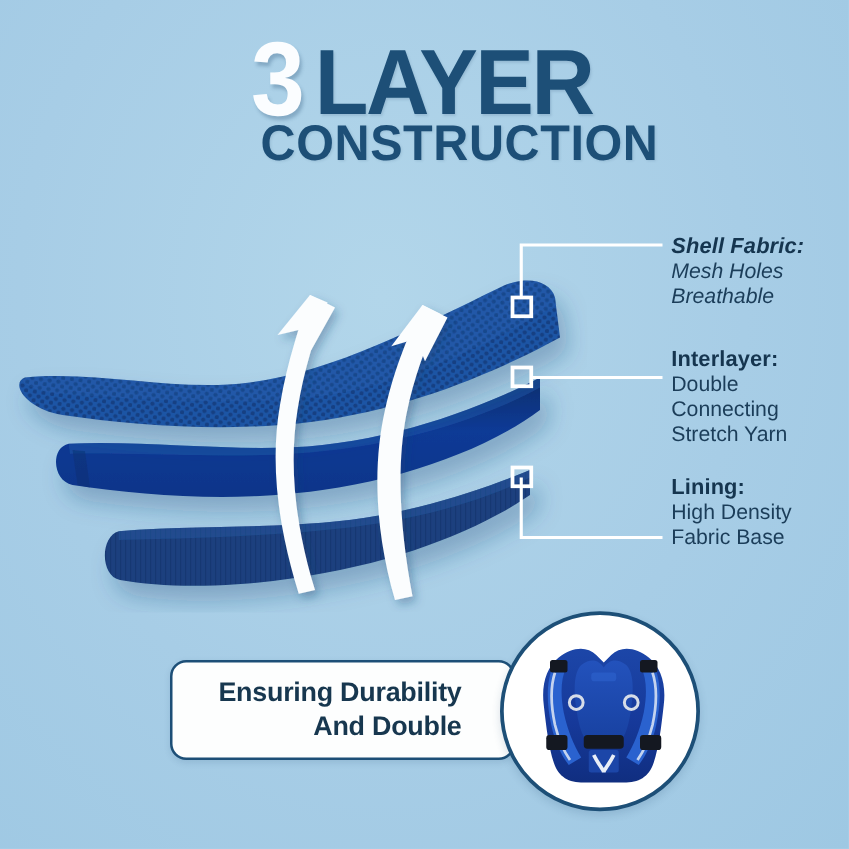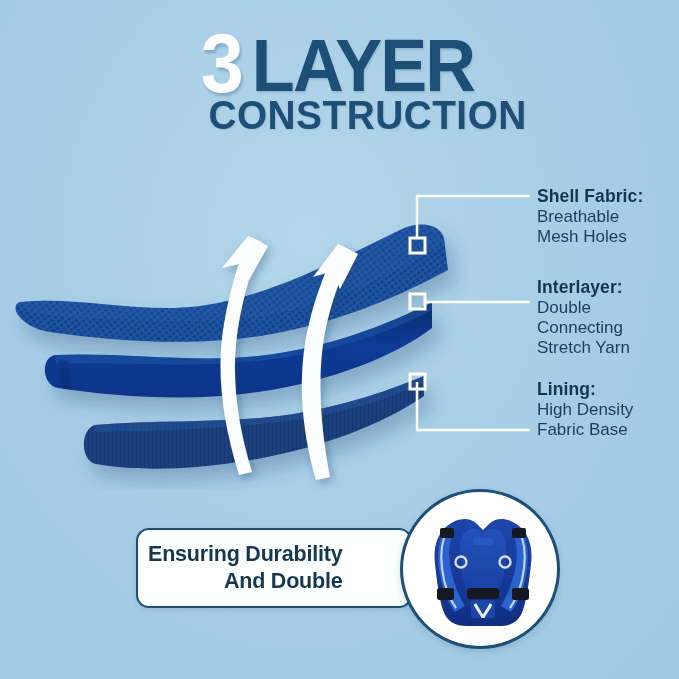--- a/index.html
+++ b/index.html
@@ -80,37 +80,37 @@
     font-size:17.5px;
     letter-spacing:.1px;
     display:block;
     margin-bottom:1px;
   }
   .callout .c-body {
     font-size:17px;
     display:block;
     color:#1b3d59;
   }
-  #callout-shell      { left:537px; top:186px; }
+  #callout-shell      { left:537px; top:186px;font-style:italic; }
   #callout-interlayer { left:537px; top:277px; }
   #callout-lining     { left:537px; top:379px; }
 
   #connectors { position:absolute; left:0; top:0; width:679px; height:679px; }
 
   
   #banner {
     position:absolute;
     left:136px; top:528px;
     width:276px; height:80px;
     background:#fdfefe;
     border:2.5px solid #1d4f77;
     border-radius:13px;
     display:flex;
     align-items:center;
-    justify-content:flex-start;
+    justify-content:center;
     box-shadow:0 2px 5px rgba(30,70,105,.13);
   }
   #banner-text {
     font-size:21.5px;
     font-weight:bold;
     color:#17374f;
     text-align:right;
     line-height:1.24;
     padding:0 14px 0 10px;
     letter-spacing:-.2px;
@@ -243,22 +243,22 @@
     </g>
     <g fill="none" stroke="#ffffff" stroke-width="3">
       <rect x="410" y="238" width="15" height="15"></rect>
       <rect x="410" y="294" width="15" height="15"></rect>
       <rect x="410" y="374" width="15" height="15"></rect>
     </g>
   </svg>
 
   <div class="callout" id="callout-shell">
     <span class="c-head">Shell Fabric:</span>
+    <span class="c-body">Mesh Holes</span>
     <span class="c-body">Breathable</span>
-    <span class="c-body">Mesh Holes</span>
   </div>
 
   <div class="callout" id="callout-lining">
     <span class="c-head">Lining:</span>
     <span class="c-body">High Density</span>
     <span class="c-body">Fabric Base</span>
   </div>
 
   <div class="callout" id="callout-interlayer">
     <span class="c-head">Interlayer:</span>

